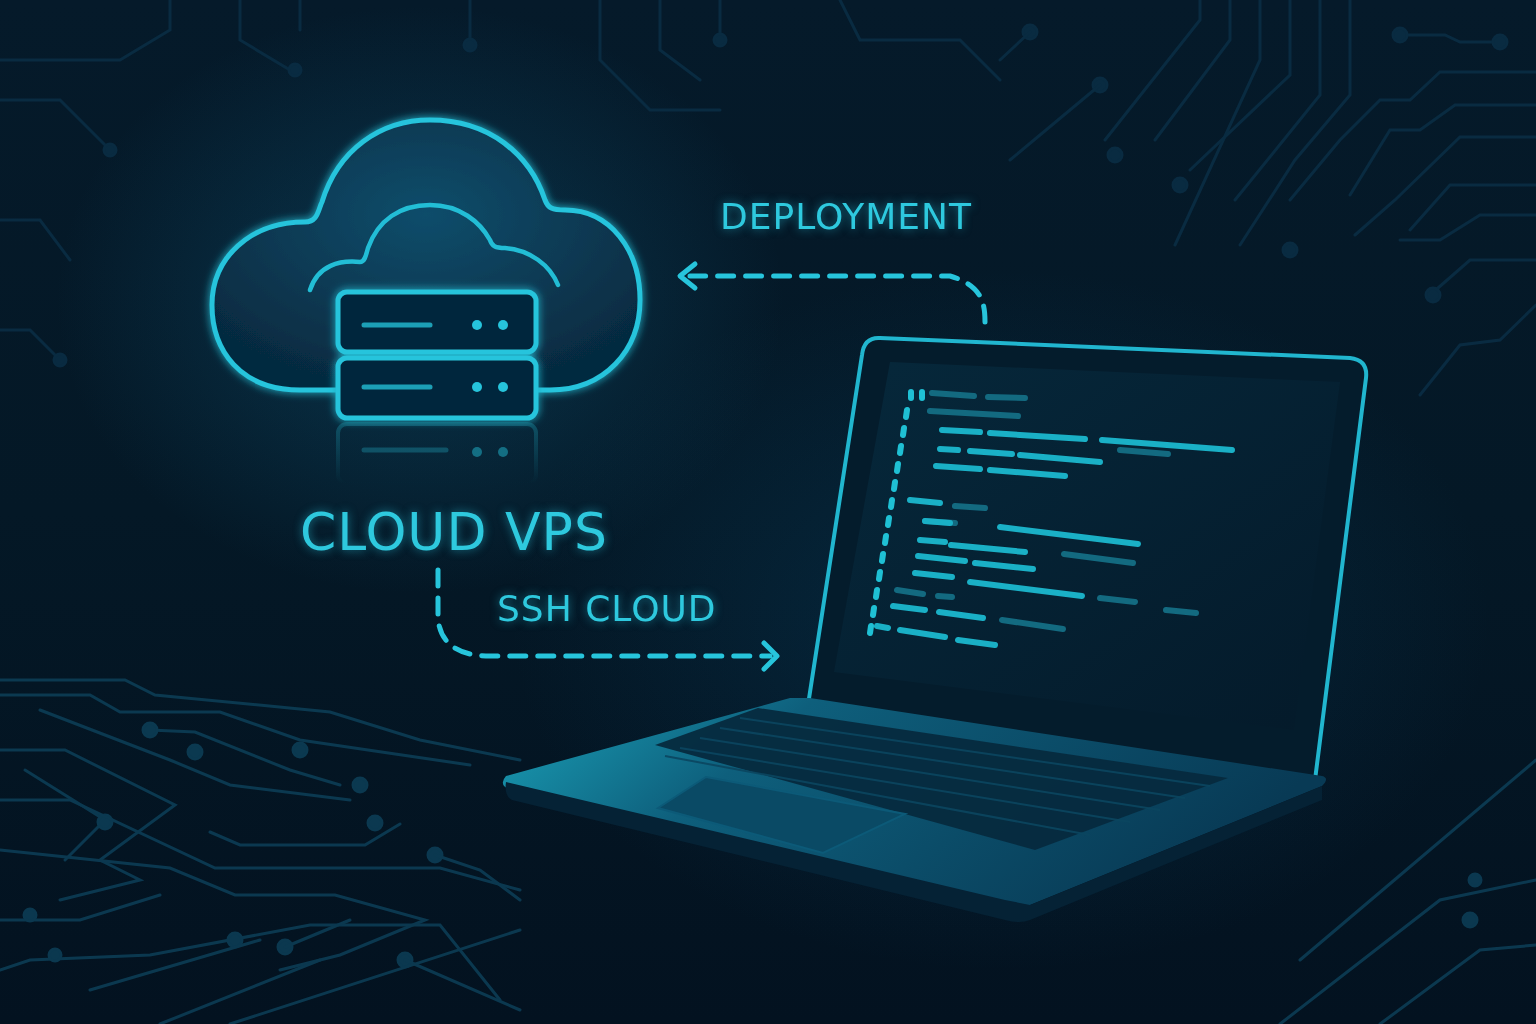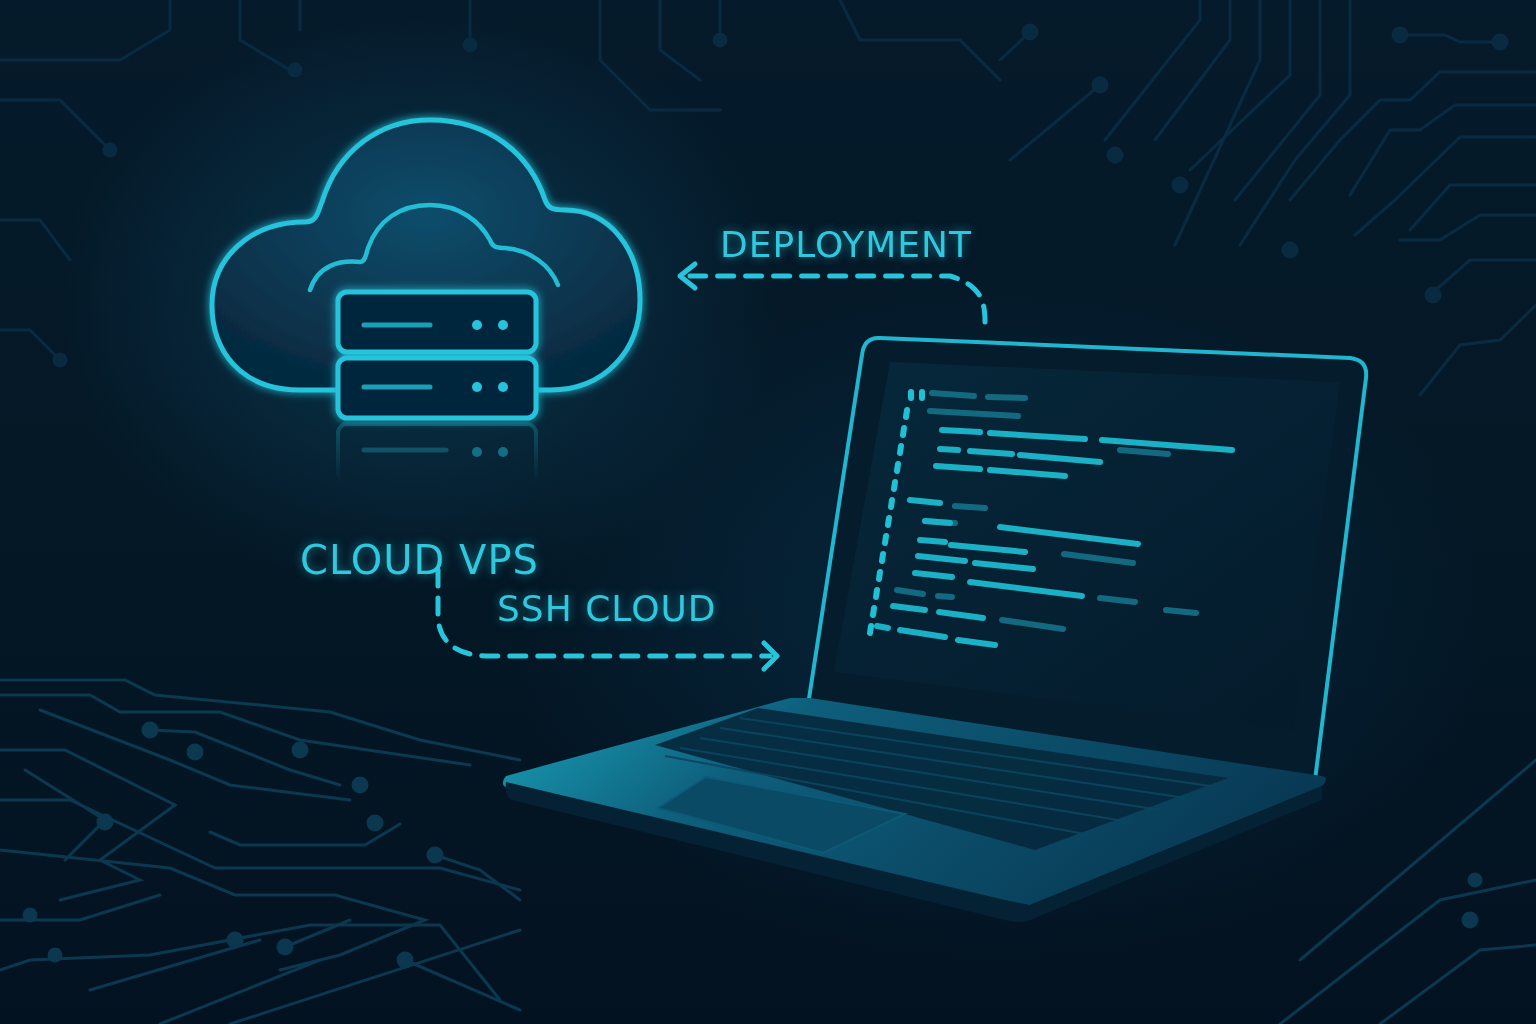--- a/index.html
+++ b/index.html
@@ -19,22 +19,22 @@
     }
     svg.layer { position: absolute; left: 0; top: 0; }
     .label {
       position: absolute;
       color: #2ec9de;
       font-family: "DejaVu Sans", sans-serif;
       letter-spacing: 1px;
       text-shadow: 0 0 10px rgba(40,200,225,0.55);
       white-space: nowrap;
     }
-    .label-deploy { left: 720px; top: 224px; font-size: 36px; }
-    .label-vps    { left: 300px; top: 502px; font-size: 40px; margin-top: 35px; }
+    .label-deploy { left: 720px; top: 196px; font-size: 36px; }
+    .label-vps    { left: 300px; top: 502px; font-size: 52px; }
     .label-ssh    { left: 497px; top: 588px; font-size: 36px; }
   </style>
 </head>
 <body>
 
 <div class="stage">
   <div class="bg"></div>
 
   <svg class="layer" width="1536" height="1024">
     <g fill="none" stroke="#0c3d55" stroke-width="3" stroke-linecap="round" opacity="0.9">

